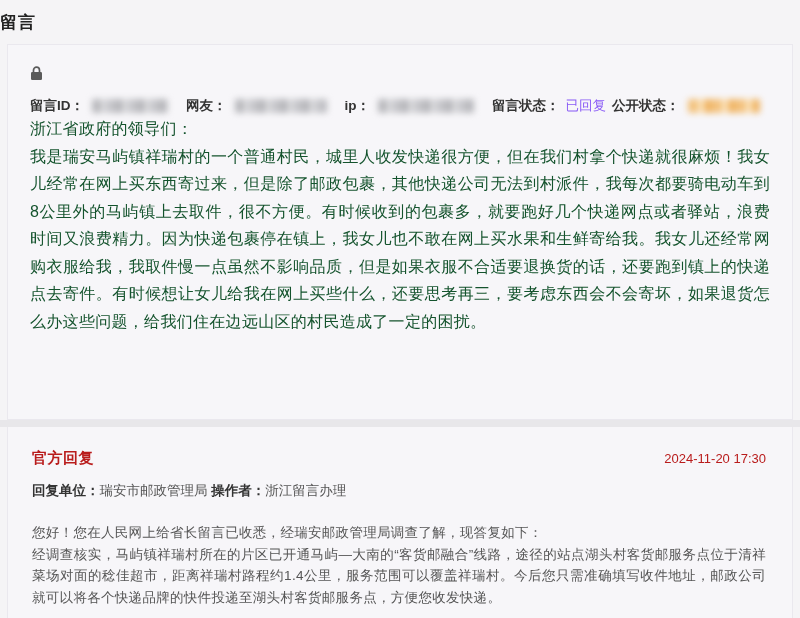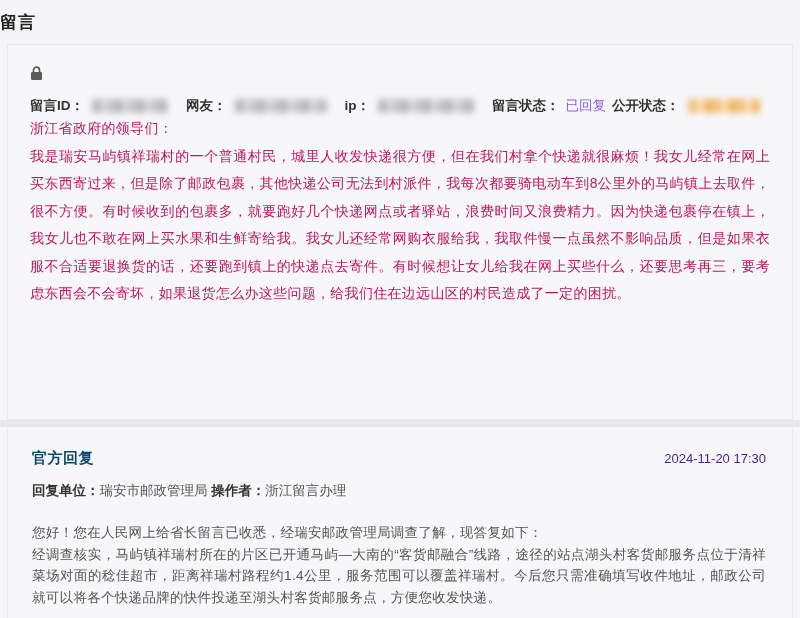--- a/index.html
+++ b/index.html
@@ -33,31 +33,31 @@
   .blurval {
     display: inline-block; height: 14px; border-radius: 2px;
     filter: blur(3px); margin-left: 8px; vertical-align: middle;
   }
   .blur-gray {
     background: repeating-linear-gradient(90deg,#b9b9bd 0 9px,#dcdcdf 9px 14px,#c7c7cb 14px 22px);
   }
   .blur-orange {
     background: repeating-linear-gradient(90deg,#f3c27e 0 10px,#fbe3bd 10px 16px,#f0b667 16px 24px);
   }
-  .msg-body { font-size: 14px; color: #be185d; line-height: 27.5px; letter-spacing: 0.3px; }
+  .msg-body { font-size: 16px; color: #14532d; line-height: 27.5px; letter-spacing: 0.3px; }
   .msg-body p { text-align: justify; }
   .divider { height: 7px; background: #e8e7ea; margin-top: 0; width: 800px; }
   .reply-card {
     margin: 0 7px; background: #f7f6f9;
     border: 1px solid #eae8ee; border-top: none;
     height: 196px; padding: 22px 26px 0 24px;
   }
   .reply-head { display: flex; justify-content: space-between; align-items: baseline; }
-  .reply-title { font-size: 15px; font-weight: bold; color: #0c4a6e; letter-spacing: 0.5px; }
-  .reply-date { font-size: 13px; color: #4c1d95; }
+  .reply-title { font-size: 15px; font-weight: bold; color: #b91c1c; letter-spacing: 0.5px; }
+  .reply-date { font-size: 13px; color: #b91c1c; }
   .reply-meta { margin-top: 14px; font-size: 13.5px; color: #555; }
   .reply-meta b { color: #333; }
   .reply-body {
     margin-top: 22px; font-size: 13.5px; color: #555;
     line-height: 21.5px; letter-spacing: 0.3px;
   }
   .reply-body p { text-align: justify; }
 </style>
 </head>
 <body>

